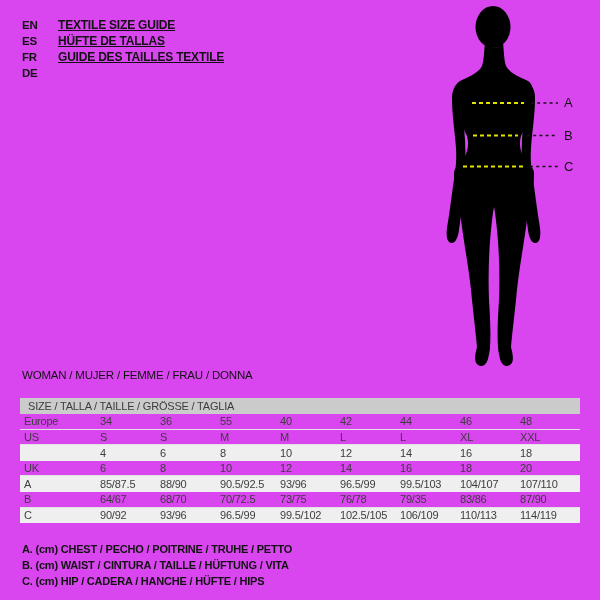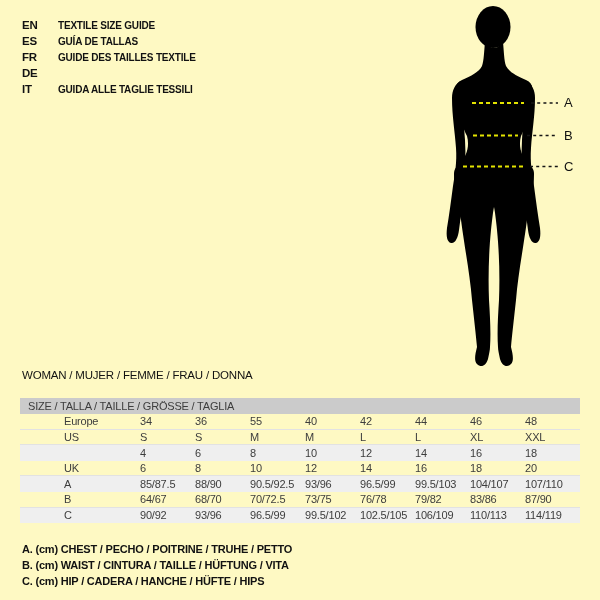--- a/index.html
+++ b/index.html
@@ -1,75 +1,71 @@
 <!DOCTYPE html>
 <html><head>
 <meta charset="utf-8">
 <style>
   * { margin: 0; padding: 0; box-sizing: border-box; }
   html, body { width: 600px; height: 600px; background: #ffffff; }
   body { font-family: "Liberation Sans", sans-serif; color: #111; position: relative; overflow: hidden; }
 
-  .canvas { position: absolute; inset: 0; width: 600px; height: 600px; background: #fef9c3; }
+  .canvas { position: absolute; inset: 0; width: 600px; height: 600px; background: #d946ef; }
 
   
   .lang-list { position: absolute; left: 22px; top: 17px; }
   .lang-row { display: flex; height: 16px; align-items: center; }
   .lang-code { width: 36px; font-size: 11.5px; font-weight: bold; letter-spacing: -0.2px; color: #121212; }
-  .lang-label { font-size: 10px; font-weight: bold; letter-spacing: -0.2px; color: #121212; white-space: nowrap; }
+  .lang-label { font-size: 12px; font-weight: bold; letter-spacing: -0.2px; color: #121212; white-space: nowrap; text-decoration: underline; }
 
   
   .figure { position: absolute; left: 430px; top: 0; width: 150px; height: 375px; }
   .figure svg { position: absolute; left: 0; top: 0; }
   .marker-label { position: absolute; font-size: 13px; color: #121212; font-weight: 400; line-height: 13px; }
   .marker-a { left: 134px; top: 96px; }
   .marker-b { left: 134px; top: 129px; }
   .marker-c { left: 134px; top: 160px; }
 
   
   .section-title { position: absolute; left: 22px; top: 369px; font-size: 11.5px; font-weight: normal; letter-spacing: -0.2px; color: #121212; white-space: nowrap; }
 
   
   .size-table { position: absolute; left: 20px; top: 398px; width: 560px; }
   .t-header { height: 16px; background: #cbcbcb; display: flex; align-items: center; padding-left: 8px;
               font-size: 11px; color: #3d3d3d; letter-spacing: -0.2px; white-space: nowrap; }
   .t-row { display: flex; height: 15.6px; align-items: center; border-bottom: 1px solid #e2e2e2; }
   .t-row.shaded { background: #efefef; border-bottom: none; }
   .t-row:last-child { border-bottom: none; }
-  .t-label { width: 80px; padding-left: 4px; font-size: 11px; color: #3d3d3d; letter-spacing: -0.2px; margin-left: 40px; }
+  .t-label { width: 80px; padding-left: 4px; font-size: 11px; color: #3d3d3d; letter-spacing: -0.2px; }
   .t-cell { flex: 1 1 0; text-align: left; font-size: 11px; color: #3d3d3d; letter-spacing: -0.2px; }
 
   
   .legend { position: absolute; left: 22px; top: 543px; }
   .legend-item { height: 16px; font-size: 11px; font-weight: bold; letter-spacing: -0.2px; color: #121212; white-space: nowrap; }
 </style>
 </head>
 <body>
 
 <div class="canvas">
 
   <div class="lang-list" id="lang-list">
       <div class="lang-row">
         <span class="lang-code">EN</span>
         <span class="lang-label">TEXTILE SIZE GUIDE</span>
       </div>
       <div class="lang-row">
         <span class="lang-code">ES</span>
-        <span class="lang-label">GUÍA DE TALLAS</span>
+        <span class="lang-label">HÜFTE DE TALLAS</span>
       </div>
       <div class="lang-row">
         <span class="lang-code">FR</span>
         <span class="lang-label">GUIDE DES TAILLES TEXTILE</span>
       </div>
       <div class="lang-row">
         <span class="lang-code">DE</span>
-      </div>
-      <div class="lang-row">
-        <span class="lang-code">IT</span>
-        <span class="lang-label">GUIDA ALLE TAGLIE TESSILI</span>
       </div>
     </div>
 
   <div class="figure">
     <svg width="150" height="375" viewBox="0 0 150 375" aria-hidden="true">
 
       <ellipse class="sil" cx="63" cy="27" rx="17.5" ry="21" fill="#000000"></ellipse>
 
       <path class="sil" fill="#000000" d="M55,42
         C54,52 54,60 52,66
@@ -203,21 +199,21 @@
           <span class="t-cell">104/107</span>
           <span class="t-cell">107/110</span>
         </div>
         <div class="t-row">
           <span class="t-label">B</span>
           <span class="t-cell">64/67</span>
           <span class="t-cell">68/70</span>
           <span class="t-cell">70/72.5</span>
           <span class="t-cell">73/75</span>
           <span class="t-cell">76/78</span>
-          <span class="t-cell">79/82</span>
+          <span class="t-cell">79/35</span>
           <span class="t-cell">83/86</span>
           <span class="t-cell">87/90</span>
         </div>
         <div class="t-row shaded" style="background: rgb(239, 239, 239);">
           <span class="t-label">C</span>
           <span class="t-cell">90/92</span>
           <span class="t-cell">93/96</span>
           <span class="t-cell">96.5/99</span>
           <span class="t-cell">99.5/102</span>
           <span class="t-cell">102.5/105</span>

